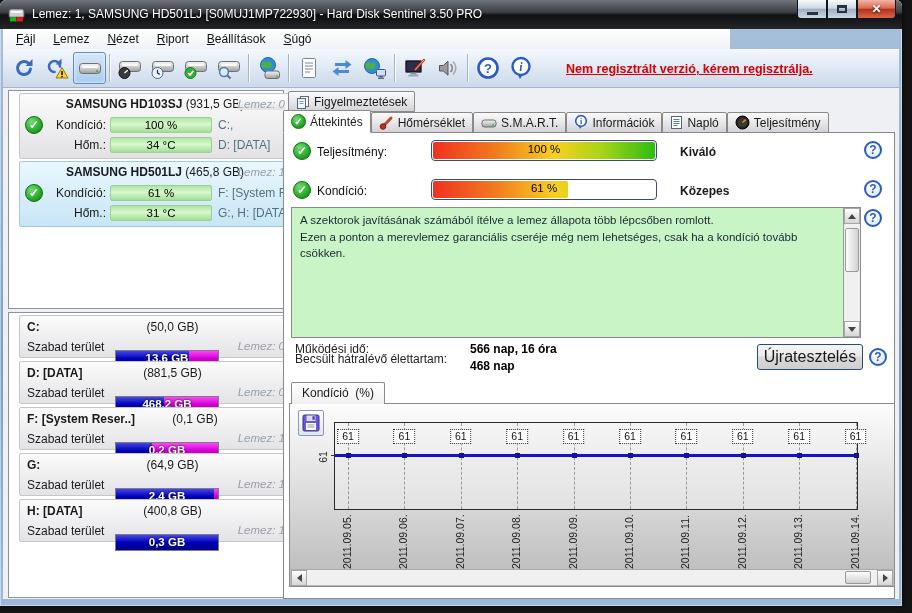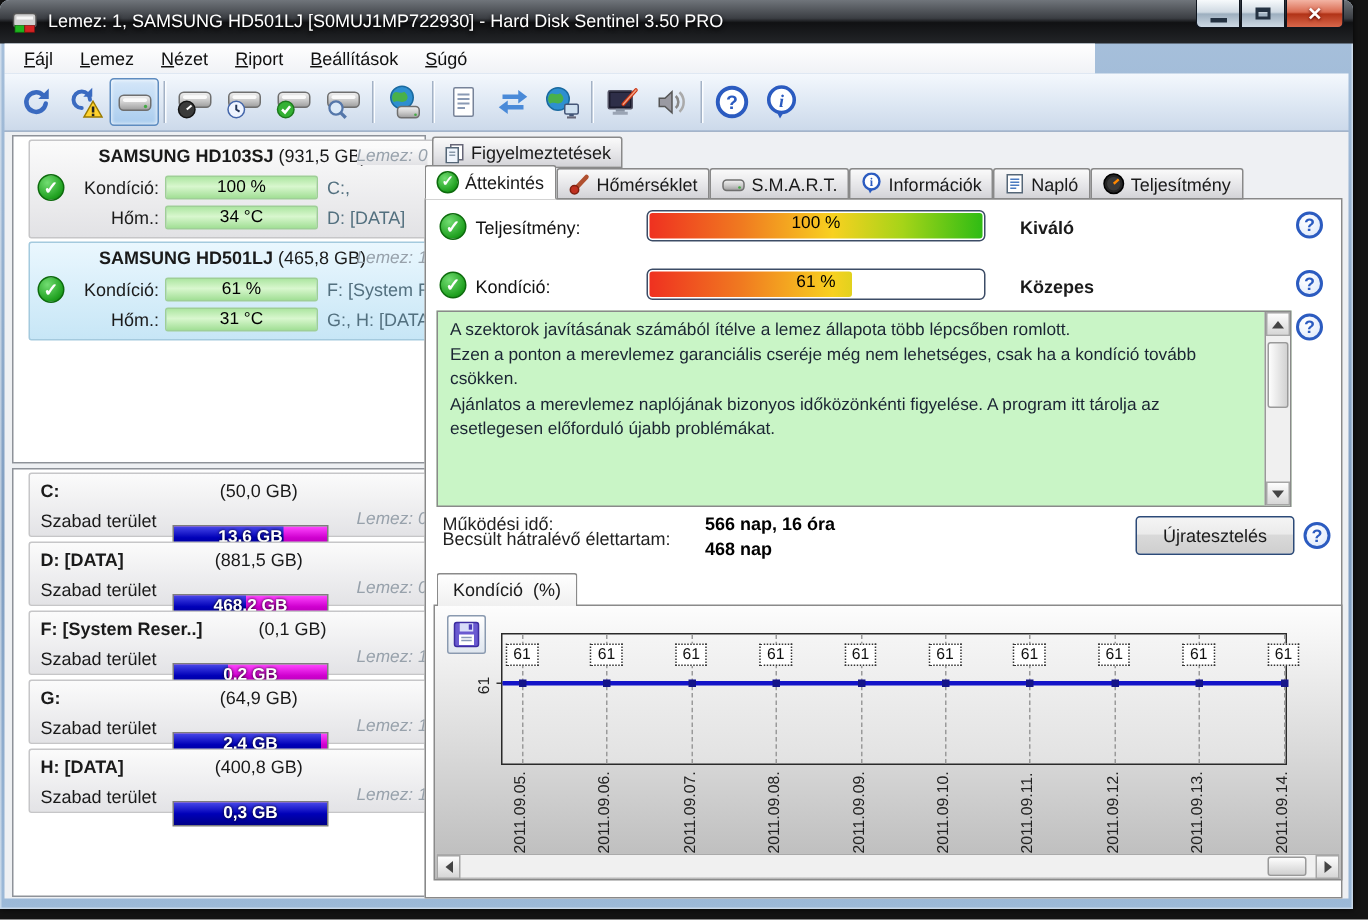--- a/index.html
+++ b/index.html
@@ -99,21 +99,21 @@
   .vscroll .up { top:0; } .vscroll .down { bottom:0; }
   .v-thumb { position:absolute; left:1px; top:20px; width:14px; height:44px; background:linear-gradient(90deg,#fdfdfd,#d2d2d2); border:1px solid #9a9a9a; border-radius:2px; }
   .tri-up { width:0; height:0; border-left:4px solid transparent; border-right:4px solid transparent; border-bottom:5px solid #444; }
   .tri-down { width:0; height:0; border-left:4px solid transparent; border-right:4px solid transparent; border-top:5px solid #444; }
   .tri-left { width:0; height:0; border-top:4px solid transparent; border-bottom:4px solid transparent; border-right:5px solid #444; }
   .tri-right { width:0; height:0; border-top:4px solid transparent; border-bottom:4px solid transparent; border-left:5px solid #444; }
 
   .info-label { position:absolute; left:11px; font-size:12px; color:#222; }
   .info-value { position:absolute; left:186px; font-size:12px; font-weight:bold; color:#000; }
   .retest-btn { position:absolute; left:473px; top:211px; width:106px; height:26px; border:1px solid #2c4a78; border-radius:3px;
-    background:linear-gradient(#f4f4f4,#ebebeb 45%,#d9d9d9 50%,#cfcfcf); font-size:12px; text-align:center; line-height:24px; }
+    background:linear-gradient(#f4f4f4,#ebebeb 45%,#d9d9d9 50%,#cfcfcf); font-size:16px; text-align:center; line-height:24px; }
 
   
   .chart-tab { position:absolute; left:7px; top:249px; height:22px; border:1px solid #8a8a8a; border-bottom:none; border-radius:2px 2px 0 0;
     background:linear-gradient(#ffffff,#f0f0f0); font-size:12px; padding:3px 10px 0; white-space:pre; z-index:2; }
   .chart-panel { position:absolute; left:5px; top:270px; width:606px; height:184px; border:1px solid #8a8a8a;
     background:linear-gradient(#fdfdfd,#e6e6e6 35%,#b9b9b9); }
   .save-btn { position:absolute; left:8px; top:6px; width:26px; height:26px; border:1px solid #8a9ab0; border-radius:2px;
     background:linear-gradient(#ffffff,#dfe6ef); display:flex; align-items:center; justify-content:center; }
   .chart-plot { position:absolute; left:44px; top:18px; width:524px; height:88px; border:1px solid #2a2a2a;
     background:linear-gradient(#f5f5f5,#e2e2e2); }
@@ -297,20 +297,21 @@
           <text x="12" y="16.5" text-anchor="middle" font-size="13" font-weight="bold" fill="#2b5bc0" font-family="Liberation Sans, sans-serif">?</text>
         </svg>
     </div>
     <div class="tb-btn">
       <svg width="24" height="24">
           <circle cx="12" cy="10.5" r="8.5" fill="#fff" stroke="#2b5bc0" stroke-width="2.4"></circle>
           <path d="M8.5 18l2.5 5 2.8-4.6z" fill="#2b5bc0"></path>
           <text x="12" y="15" text-anchor="middle" font-size="12" font-weight="bold" font-style="italic" fill="#2b5bc0" font-family="Liberation Serif, serif">i</text>
         </svg>
     </div>
+    <a class="reg-notice">Nem regisztrált verzió, kérem regisztrálja.</a>
   </div>
 
   <div class="workspace"></div>
 
   <div class="side-box disk-box">
     <div class="disk-card" style="top:2px;">
       <div class="dc-header">
         <span class="dc-model">SAMSUNG HD103SJ</span>
         <span> </span>
         <span>(931,5 GB)</span>
@@ -477,21 +478,20 @@
       <div class="grade-fill" style="width: 61%;"></div>
       <div class="grade-text">61 %</div>
     </div>
     <span class="rating" style="top:51px;">Közepes</span>
     <span class="help-icon" style="left:580px;top:47px;">?</span>
 
     <div class="msg-box">
       <div class="msg-text">
         <div>A szektorok javításának számából ítélve a lemez állapota több lépcsőben romlott.</div>
         <div>Ezen a ponton a merevlemez garanciális cseréje még nem lehetséges, csak ha a kondíció tovább csökken.</div>
-        <div>Ajánlatos a merevlemez naplójának bizonyos időközönkénti figyelése. A program itt tárolja az esetlegesen előforduló újabb problémákat.</div>
       </div>
       <div class="vscroll">
         <div class="sc-btn up">
             <span class="tri-up"></span>
           </div>
         <div class="v-thumb"></div>
         <div class="sc-btn down">
             <span class="tri-down"></span>
           </div>
       </div>

